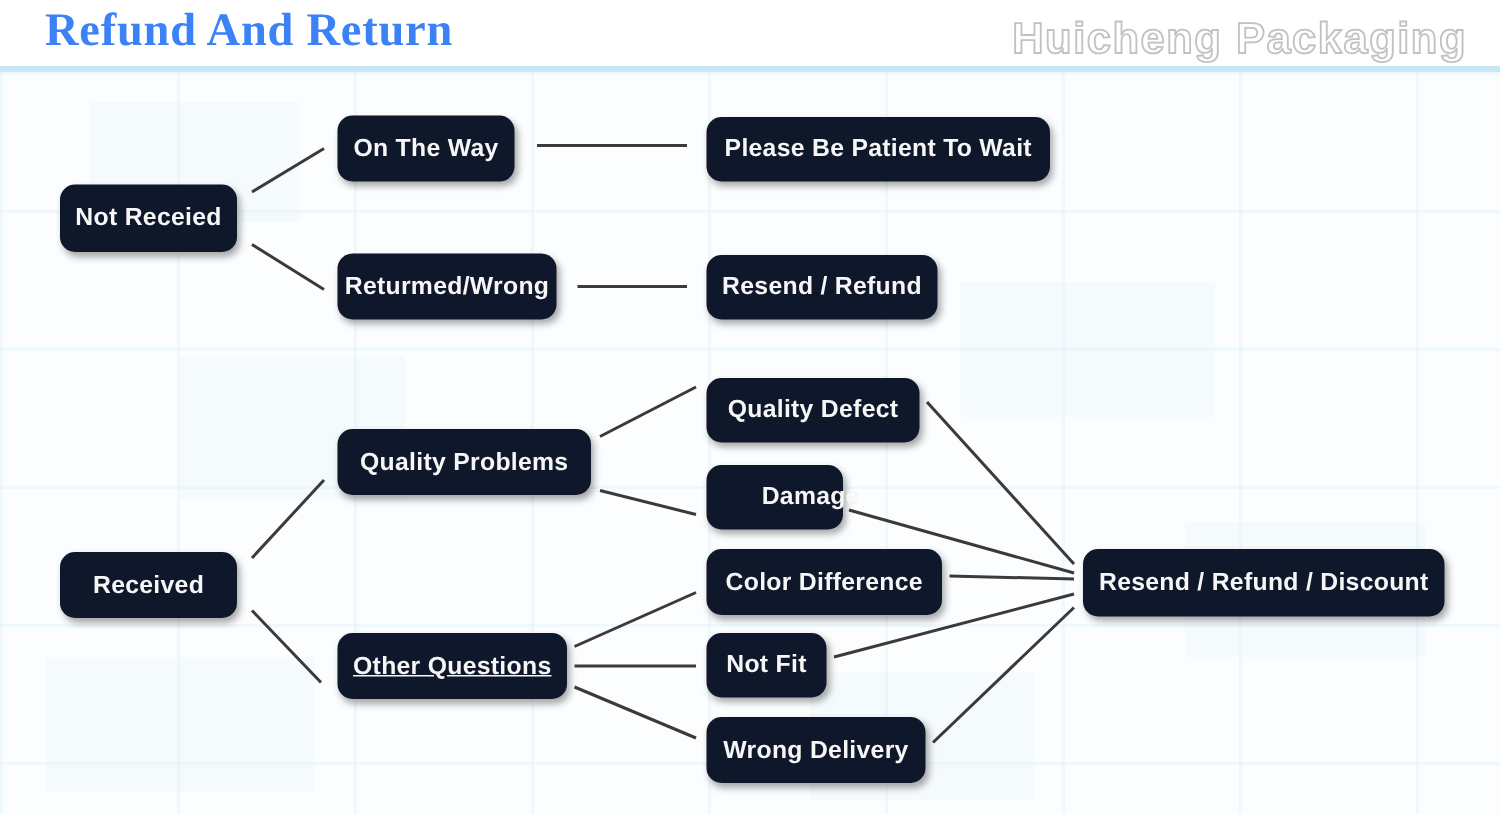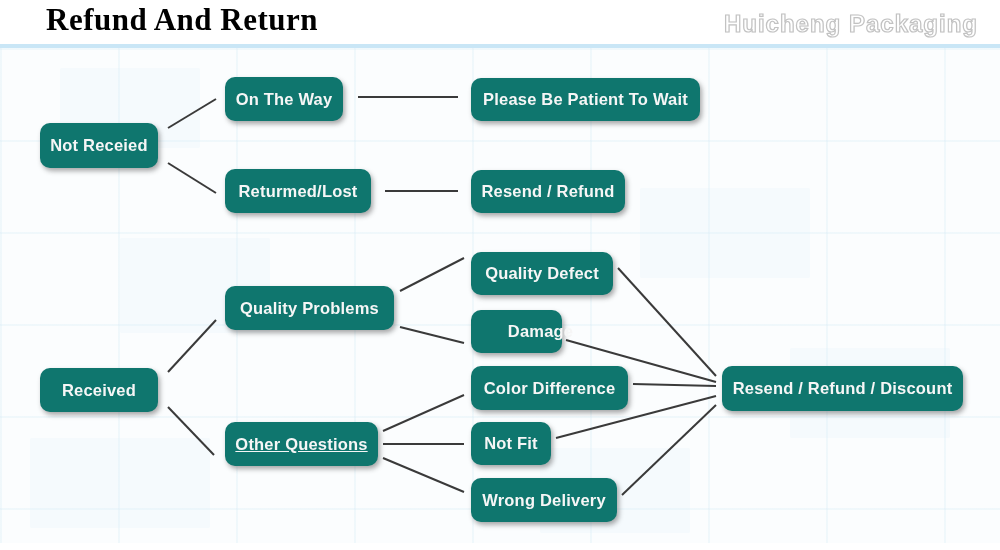--- a/index.html
+++ b/index.html
@@ -6,25 +6,25 @@
   html,body { width:1000px; height:550px; }
   body { font-family:"Liberation Sans", sans-serif; background:#ffffff; overflow:hidden; }
 
   .stage { position:relative; width:1000px; height:550px; background:#ffffff; }
 
   
   .header { position:absolute; top:0; left:0; width:1000px; height:44px; background:#ffffff; z-index:5; }
   .page-title {
     position:absolute; left:30px; top:2px;
     font-family:"Liberation Serif", serif;
-    font-size:31px; font-weight:600; color:#000000; letter-spacing:.5px;margin-left:16px;
+    font-size:31px; font-weight:600; color:#3b82f6; letter-spacing:.5px;
   }
   .watermark {
     position:absolute; right:22px; top:10px;
-    font-size:24px; font-weight:700; letter-spacing:1px;
+    font-size:29px; font-weight:700; letter-spacing:1px;
     color:#ffffff; -webkit-text-stroke:1.2px #c2c2c2;
     text-shadow:0 0 1px #d8d8d8;
   }
   .header-rule {
     position:absolute; top:44px; left:0; width:1000px; height:4px;
     background:#c9e6f6; z-index:5;
   }
 
   
   .canvas {
@@ -38,21 +38,21 @@
   .tile { position:absolute; background:rgba(222,240,249,0.22); border-radius:2px; }
 
   
   svg.edges { position:absolute; top:0; left:0; width:1000px; height:550px; z-index:8; }
   svg.edges line { stroke:#3a3a3a; stroke-width:2; }
 
   
   .node {
     position:absolute; z-index:10;
     display:flex; align-items:center; justify-content:center;
-    background:#0f766e; color:#f6f6f6;
+    background:#0f172a; color:#f6f6f6;
     border-radius:10px;
     font-size:16.5px; font-weight:700; white-space:nowrap;
     box-shadow:2px 3px 5px rgba(40,40,40,0.40);
     letter-spacing:.2px;
   }
   .n-not-received   { left:40px;  top:123px; width:118px; height:45px; }
   .n-on-the-way     { left:225px; top:77px;  width:118px; height:44px; }
   .n-please-wait    { left:471px; top:78px;  width:229px; height:43px;text-align:center; }
   .n-returned-lost  { left:225px; top:169px; width:146px; height:44px; }
   .n-resend-refund  { left:471px; top:170px; width:154px; height:43px; }
@@ -101,21 +101,21 @@
     <line x1="618" y1="268" x2="716" y2="376"></line>
     <line x1="566" y1="340" x2="716" y2="382"></line>
     <line x1="633" y1="384" x2="716" y2="386"></line>
     <line x1="556" y1="438" x2="716" y2="396"></line>
     <line x1="622" y1="495" x2="716" y2="405"></line>
   </svg>
 
   <div class="node n-not-received">Not Receied</div>
   <div class="node n-on-the-way">On The Way</div>
   <div class="node n-please-wait">Please Be Patient To Wait</div>
-  <div class="node n-returned-lost">Returmed/Lost</div>
+  <div class="node n-returned-lost">Returmed/Wrong</div>
   <div class="node n-resend-refund">Resend / Refund</div>
   <div class="node n-quality-problems">Quality Problems</div>
   <div class="node n-quality-defect">Quality Defect</div>
   <div class="node n-damage">Damage</div>
   <div class="node n-received">Received</div>
   <div class="node n-other-questions">Other Questions</div>
   <div class="node n-color-difference">Color Difference</div>
   <div class="node n-not-fit">Not Fit</div>
   <div class="node n-wrong-delivery">Wrong Delivery</div>
   <div class="node n-rrd">Resend / Refund / Discount</div>

